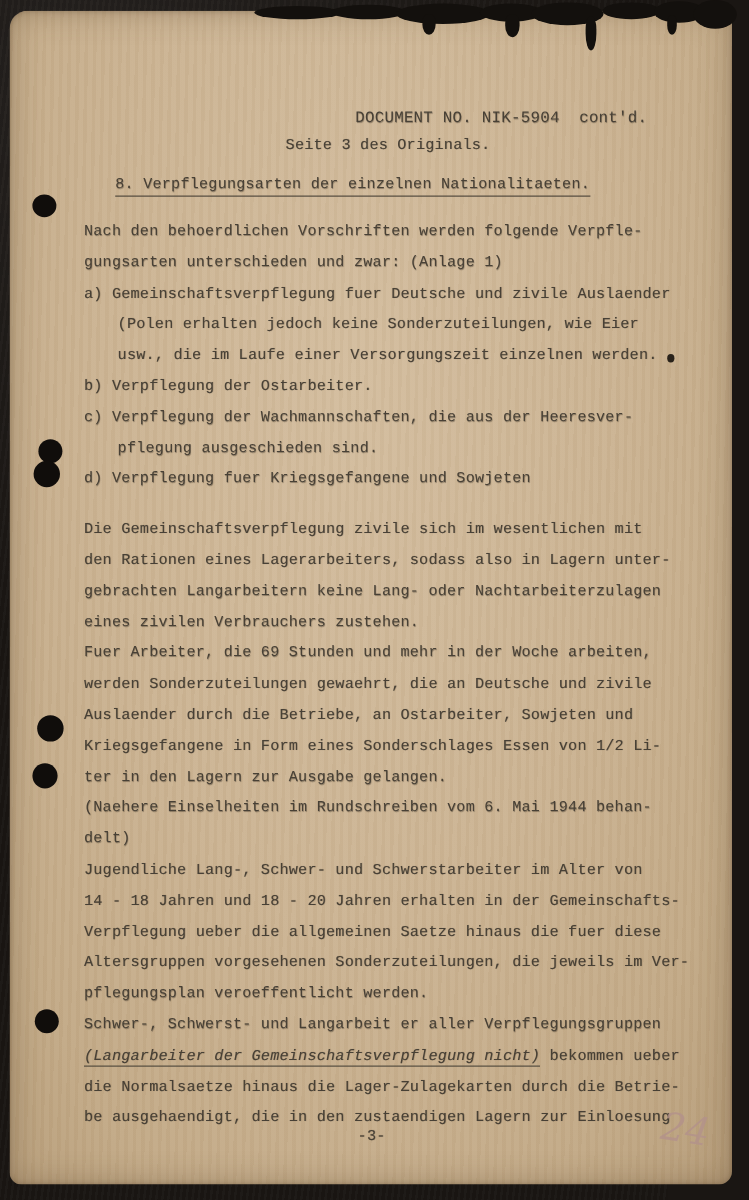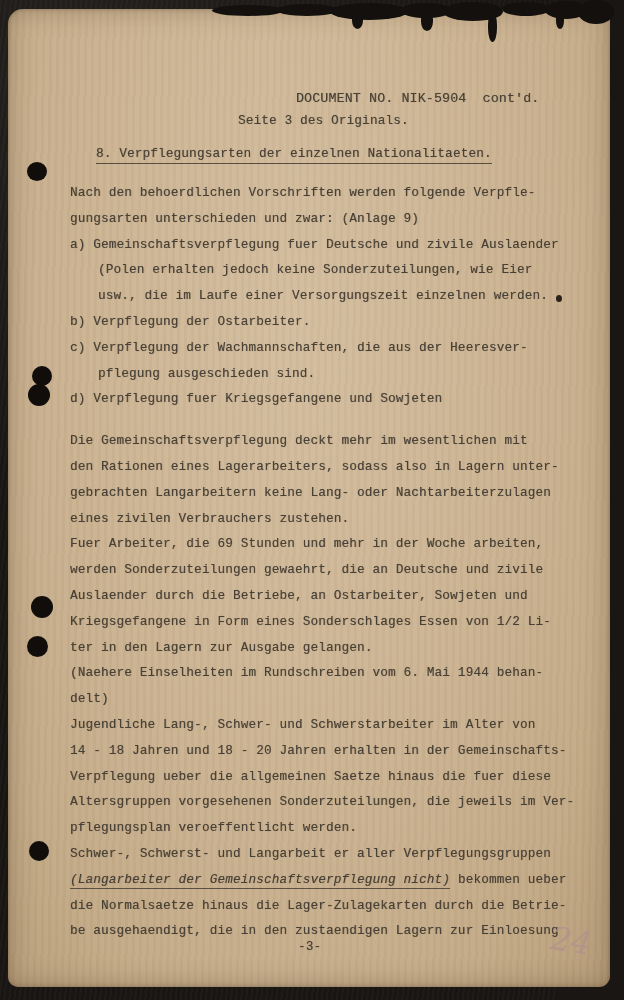--- a/index.html
+++ b/index.html
@@ -87,30 +87,30 @@
   <div class="typed" style="left:296px;top:91px;font-size:13.2px;">DOCUMENT NO. NIK-5904  cont'd.</div>
 
   <div class="typed" style="left:190px;top:114px;margin-left:48px;">Seite 3 des Originals.</div>
 
   <div class="typed" style="left:65px;top:133px;">
     <span class="title-u">8. Verpflegungsarten der einzelnen Nationalitaeten.</span>
   </div>
 
   <div id="body-text">
       <div class="tline"><span>Nach den behoerdlichen Vorschriften werden folgende Verpfle-</span></div>
-      <div class="tline"><span>gungsarten unterschieden und zwar: (Anlage 9)</span></div>
+      <div class="tline"><span>gungsarten unterschieden und zwar: (Anlage 1)</span></div>
       <div class="tline"><span>a) Gemeinschaftsverpflegung fuer Deutsche und zivile Auslaender</span></div>
       <div class="tline ind"><span>(Polen erhalten jedoch keine Sonderzuteilungen, wie Eier</span></div>
       <div class="tline ind"><span>usw., die im Laufe einer Versorgungszeit einzelnen werden.</span></div>
       <div class="tline"><span>b) Verpflegung der Ostarbeiter.</span></div>
       <div class="tline"><span>c) Verpflegung der Wachmannschaften, die aus der Heeresver-</span></div>
       <div class="tline ind"><span>pflegung ausgeschieden sind.</span></div>
       <div class="tline"><span>d) Verpflegung fuer Kriegsgefangene und Sowjeten</span></div>
       <div class="tgap"></div>
-      <div class="tline"><span>Die Gemeinschaftsverpflegung deckt mehr im wesentlichen mit</span></div>
+      <div class="tline"><span>Die Gemeinschaftsverpflegung zivile sich im wesentlichen mit</span></div>
       <div class="tline"><span>den Rationen eines Lagerarbeiters, sodass also in Lagern unter-</span></div>
       <div class="tline"><span>gebrachten Langarbeitern keine Lang- oder Nachtarbeiterzulagen</span></div>
       <div class="tline"><span>eines zivilen Verbrauchers zustehen.</span></div>
       <div class="tline"><span>Fuer Arbeiter, die 69 Stunden und mehr in der Woche arbeiten,</span></div>
       <div class="tline"><span>werden Sonderzuteilungen gewaehrt, die an Deutsche und zivile</span></div>
       <div class="tline"><span>Auslaender durch die Betriebe, an Ostarbeiter, Sowjeten und</span></div>
       <div class="tline"><span>Kriegsgefangene in Form eines Sonderschlages Essen von 1/2 Li-</span></div>
       <div class="tline"><span>ter in den Lagern zur Ausgabe gelangen.</span></div>
       <div class="tline"><span>(Naehere Einselheiten im Rundschreiben vom 6. Mai 1944 behan-</span></div>
       <div class="tline"><span>delt)</span></div>

